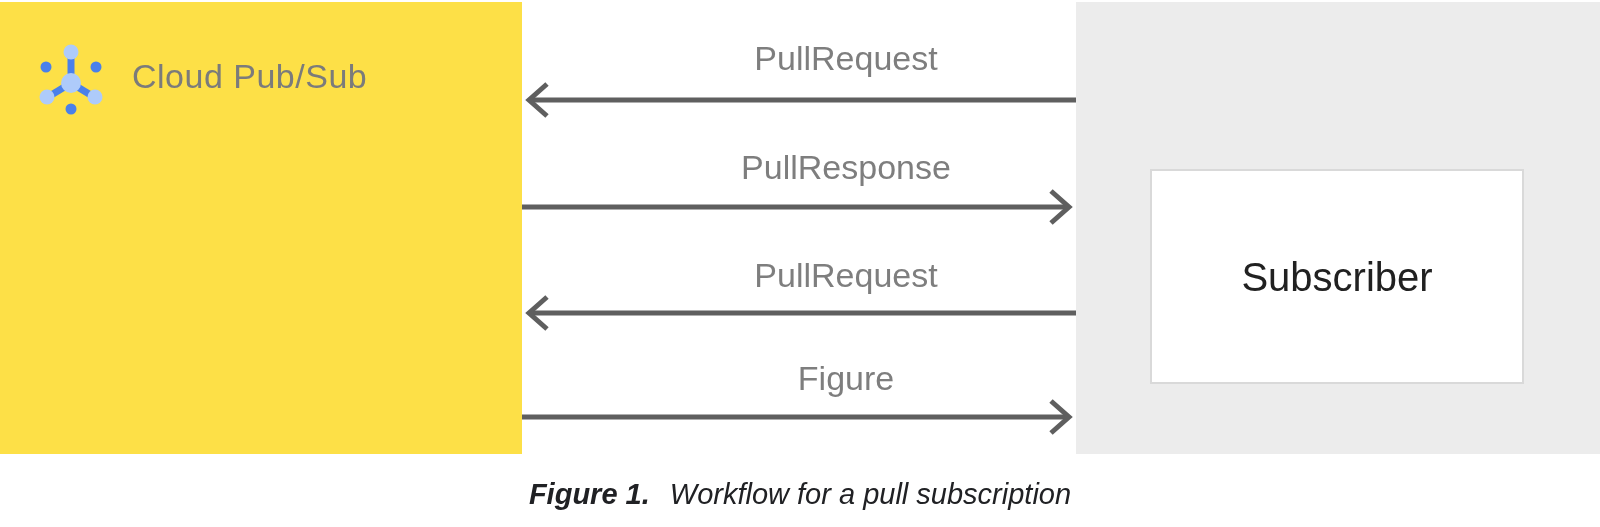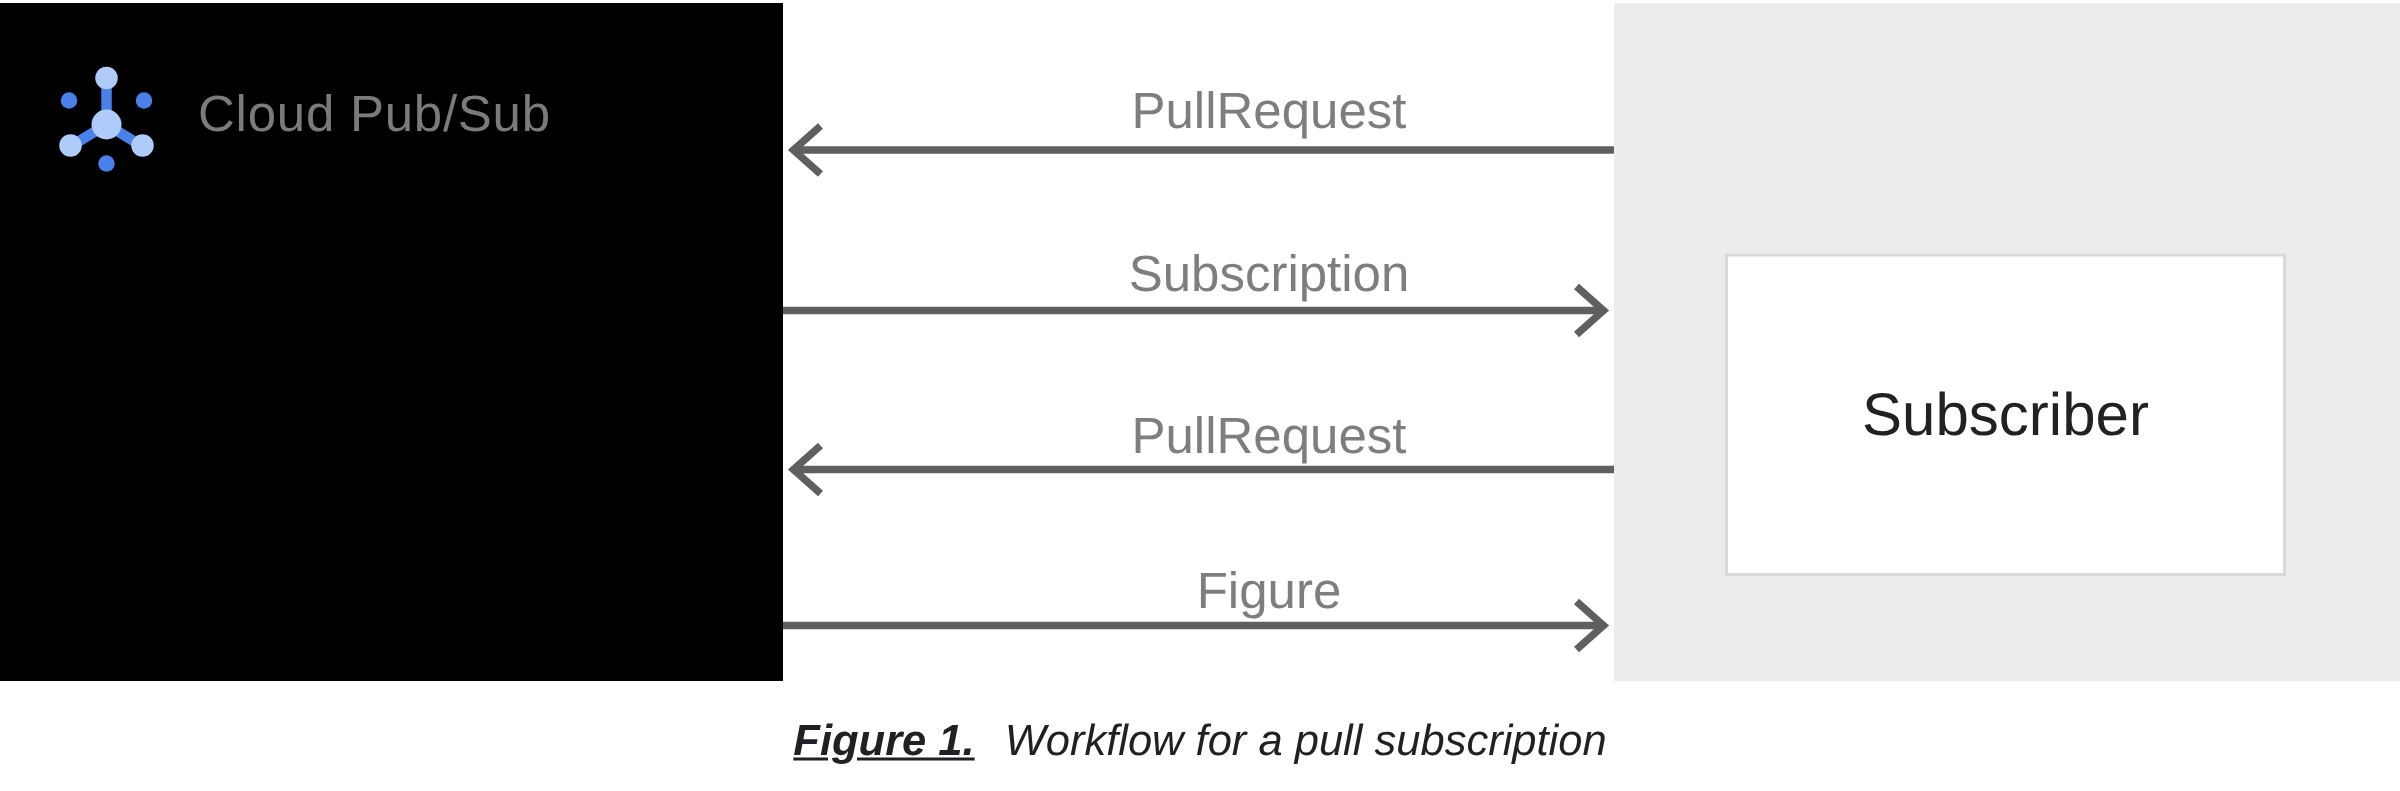--- a/index.html
+++ b/index.html
@@ -16,21 +16,21 @@
     overflow: hidden;
   }
   .panel {
     position: absolute;
     top: 2px;
     height: 452px;
   }
   .panel-blue {
     left: 0;
     width: 522px;
-    background: #000000;
+    background: #fde047;
   }
   .panel-gray {
     left: 1076px;
     width: 524px;
     background: #ececec;
   }
   .brand {
     position: absolute;
     left: 36px;
     top: 34px;
@@ -78,21 +78,20 @@
   .msg-label {
     position: absolute;
     left: 522px;
     width: 648px;
     text-align: center;
     font-size: 34px;
     color: #7e7e7e;
     line-height: 44px;
     height: 44px;
     white-space: nowrap;
-    margin-top: 16px;
   }
   .arrow-svg {
     position: absolute;
     left: 522px;
     width: 554px;
     height: 40px;
     display: block;
   }
   .arrow-svg line, .arrow-svg polyline {
     stroke: #5f5f5f;
@@ -106,21 +105,20 @@
     width: 100%;
     text-align: center;
     font-style: italic;
     font-size: 29px;
     color: #202124;
     white-space: nowrap;
   }
   .caption .cap-prefix {
     font-weight: bold;
     margin-right: 20px;
-    text-decoration: underline;
   }
 </style>
 </head>
 <body>
 
 <div class="stage">
 
   <div class="panel panel-blue">
     <div class="brand">
       <svg class="brand-icon" viewBox="0 0 78 80" aria-hidden="true">
@@ -144,21 +142,21 @@
   <div class="panel panel-gray">
   </div>
   <div class="node-box subscriber-box">Subscriber</div>
 
   <div class="msg-label" style="top:36px">PullRequest</div>
   <svg class="arrow-svg" style="top:80px" aria-hidden="true">
     <line x1="554" y1="20" x2="8" y2="20"></line>
     <polyline points="25,4 7,20 25,36"></polyline>
   </svg>
 
-  <div class="msg-label" style="top:145px">Subscription</div>
+  <div class="msg-label" style="top:145px">PullResponse</div>
   <svg class="arrow-svg" style="top:187px" aria-hidden="true">
     <line x1="0" y1="20" x2="546" y2="20"></line>
     <polyline points="529,4 547,20 529,36"></polyline>
   </svg>
 
   <div class="msg-label" style="top:253px">PullRequest</div>
   <svg class="arrow-svg" style="top:293px" aria-hidden="true">
     <line x1="554" y1="20" x2="8" y2="20"></line>
     <polyline points="25,4 7,20 25,36"></polyline>
   </svg>

